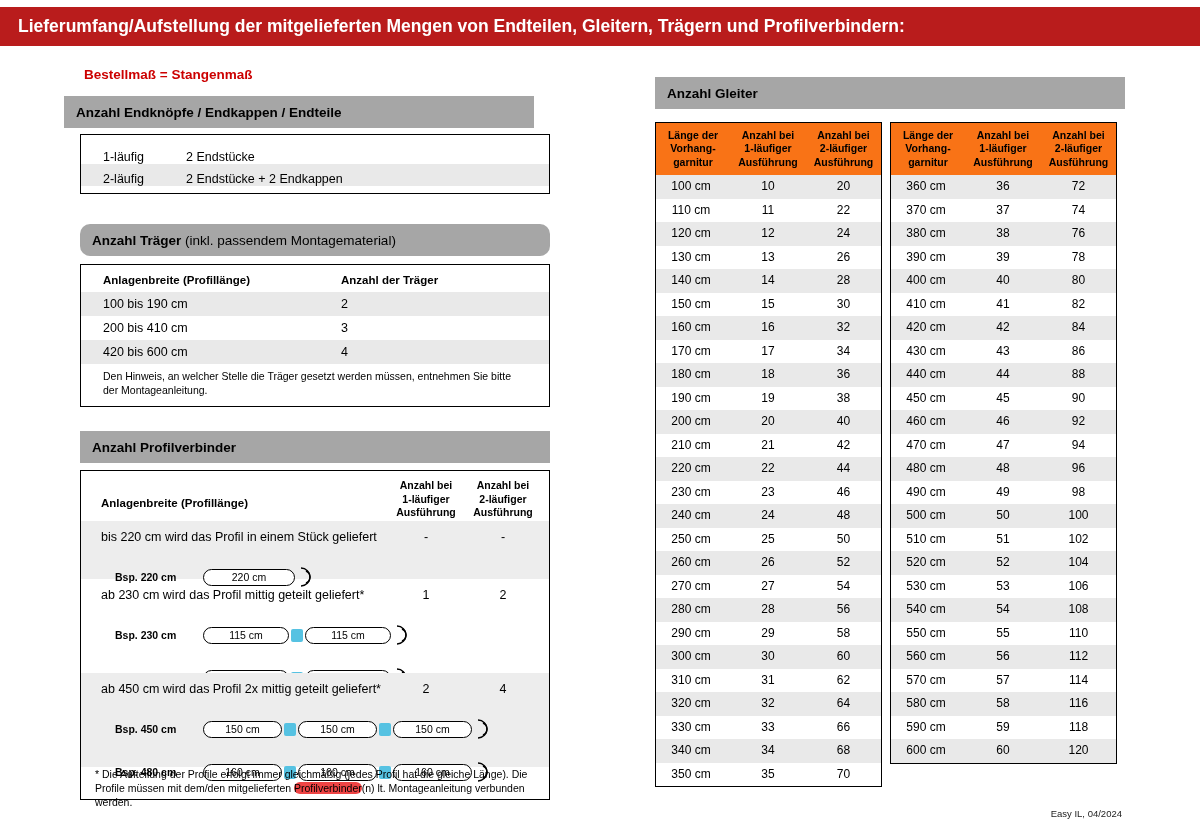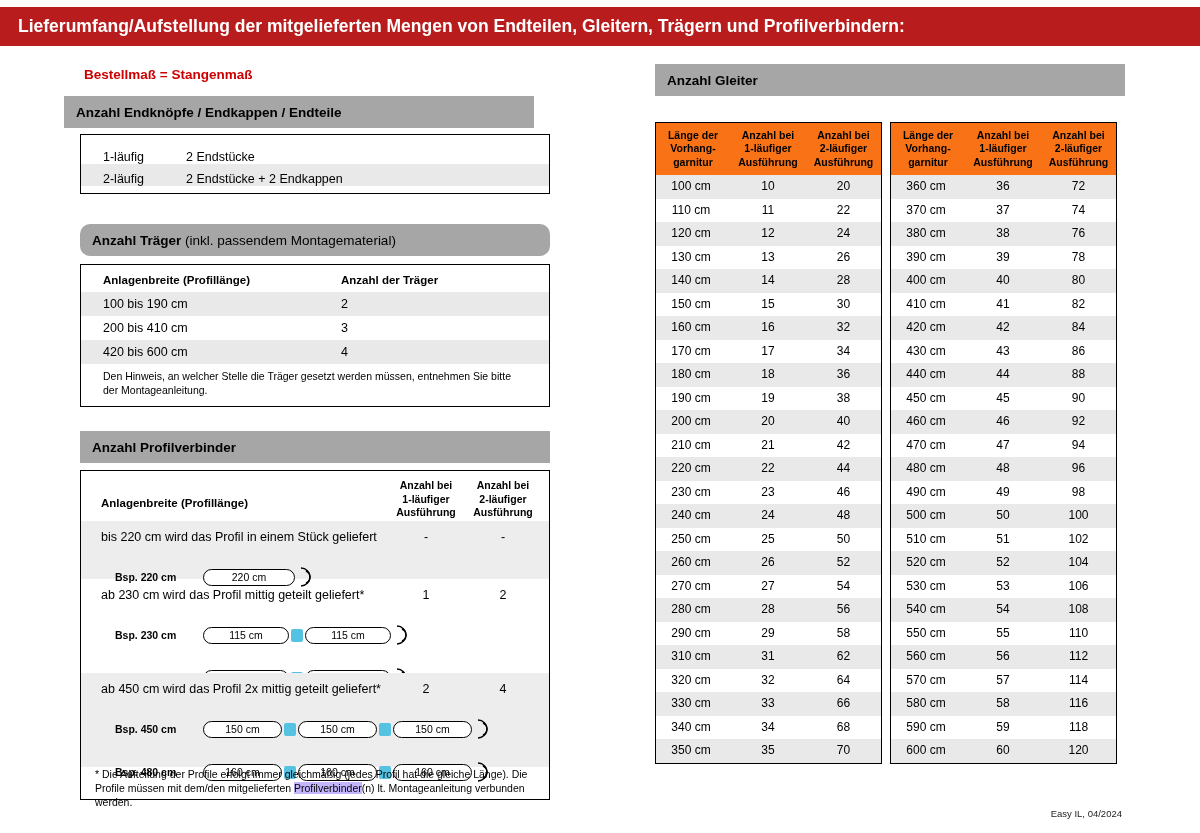--- a/index.html
+++ b/index.html
@@ -10,21 +10,21 @@
             display: flex; align-items: center; padding-left: 18px; font-size: 17.5px; font-weight: bold; }
 
   .subtitle { position: absolute; left: 84px; top: 67px; color: #cc0000; font-weight: bold; font-size: 13.5px; }
 
   .secbar { position: absolute; width: 470px; height: 32px; background: #a6a6a6; display: flex; align-items: center;
             padding-left: 12px; font-size: 13.5px; color: #000; }
   .secbar .b { font-weight: bold; }
   #bar-endteile { left: 64px; top: 96px; }
   #bar-traeger  { left: 80px; top: 224px; border-radius: 10px; }
   #bar-pv       { left: 80px; top: 431px; }
-  #bar-gleiter  { left: 655px; top: 64px; }
+  #bar-gleiter  { left: 655px; top: 77px; }
 
   .box { position: absolute; left: 80px; width: 470px; border: 1px solid #000; background: #fff; }
 
   
   #box-endteile { top: 134px; padding: 7px 0; }
   .et-row { display: flex; height: 22px; align-items: flex-end; font-size: 12.5px; }
   #endteile-rows .et-row:nth-child(even) { background: #e9e9e9; }
   .et-c1 { width: 105px; padding-left: 22px; flex: none; }
 
   
@@ -49,21 +49,21 @@
   .pv-val { position: absolute; top: 9px; width: 76px; text-align: center; font-size: 12.5px; }
   .pv-v1 { left: 307px; } .pv-v2 { left: 384px; }
   .diagram { display: flex; align-items: center; padding-left: 34px; margin-top: 23px; height: 20px; }
   .bsp { width: 88px; font-weight: bold; font-size: 10.5px; flex: none; }
   .pill { flex: none; border: 1.5px solid #000; border-radius: 9px; background: #fff; font-size: 10.5px;
           line-height: 14px; height: 17px; text-align: center; }
   .pw1 { width: 92px; } .pw2 { width: 86px; } .pw3 { width: 79px; }
   .connector { flex: none; width: 12px; height: 13px; background: #56c2e2; border-radius: 2px; margin: 0 2px; }
   .endcap { flex: none; margin-left: 4px; display: flex; align-items: center; }
   .pv-foot { position: absolute; left: 0; top: 294px; width: 468px; padding: 2px 14px 0 14px; font-size: 10.5px; line-height: 1.35; }
-  .hl { background: #c4b5fd; }
+  .hl { background: #ef4444; border-radius: 6px; }
 
   
   .g-table { position: absolute; top: 122px; width: 225px; border: 1px solid #000; border-collapse: separate;
              border-spacing: 0; background: #fff; table-layout: fixed; }
   #g-table-left  { left: 655px; }
   #g-table-right { left: 890px; }
   .g-table th { font-size: 10.5px; font-weight: bold; white-space: pre-line; text-align: center;
                 vertical-align: middle; height: 52px; padding: 2px 0; line-height: 1.25; background: #f97316; }
   .g-table td { font-size: 12px; text-align: center; height: 23.5px; line-height: 23.5px; padding: 0; }
   .g-table tbody tr:nth-child(odd) td { background: #e9e9e9; }
@@ -356,20 +356,25 @@
     <td>28</td>
     <td>56</td>
   </tr>
 
   <tr>
     <td>290 cm</td>
     <td>29</td>
     <td>58</td>
   </tr>
 
+  <tr>
+    <td>300 cm</td>
+    <td>30</td>
+    <td>60</td>
+  </tr>
 
   <tr>
     <td>310 cm</td>
     <td>31</td>
     <td>62</td>
   </tr>
 
   <tr>
     <td>320 cm</td>
     <td>32</td>

